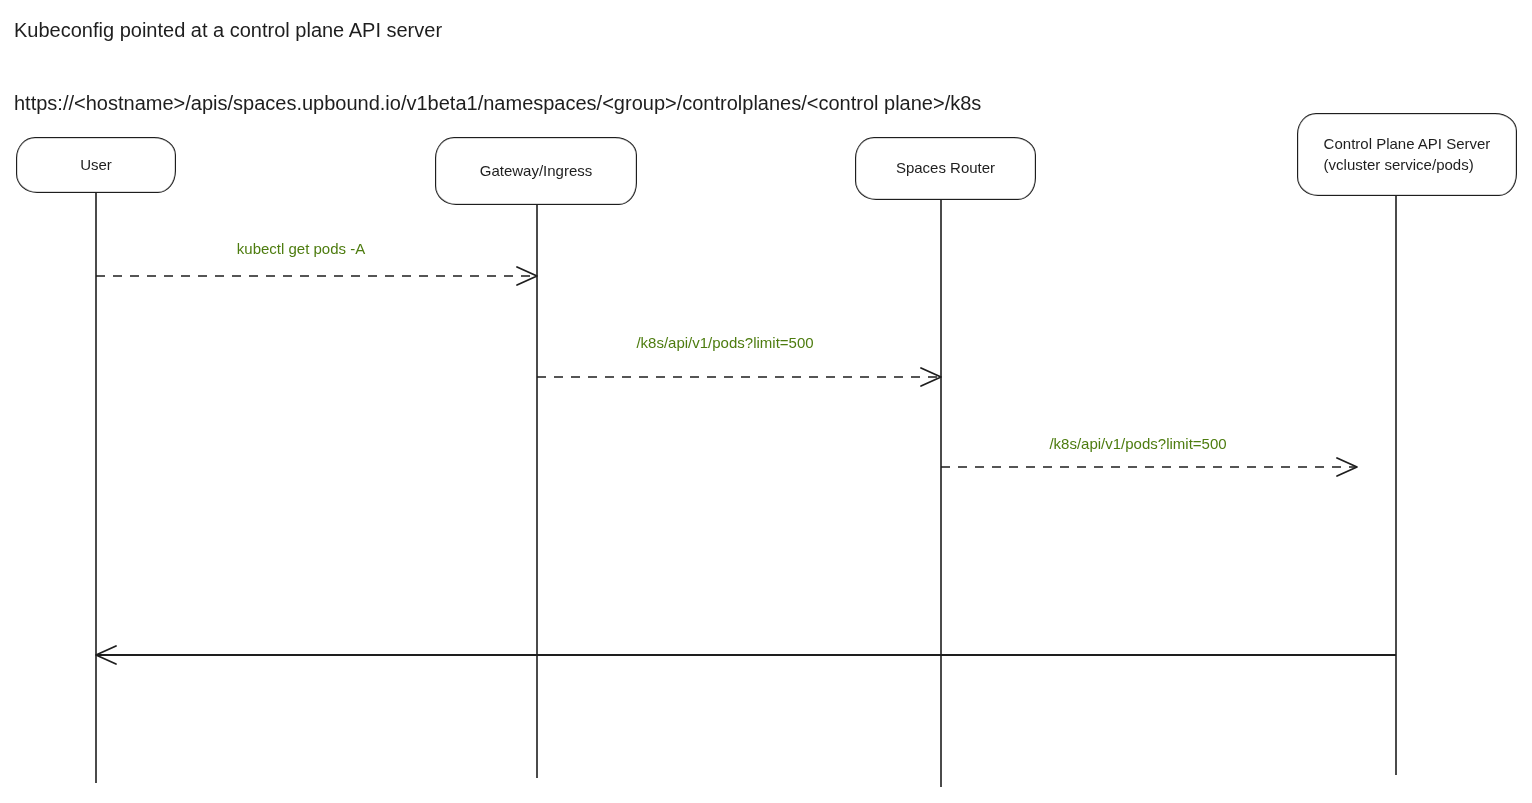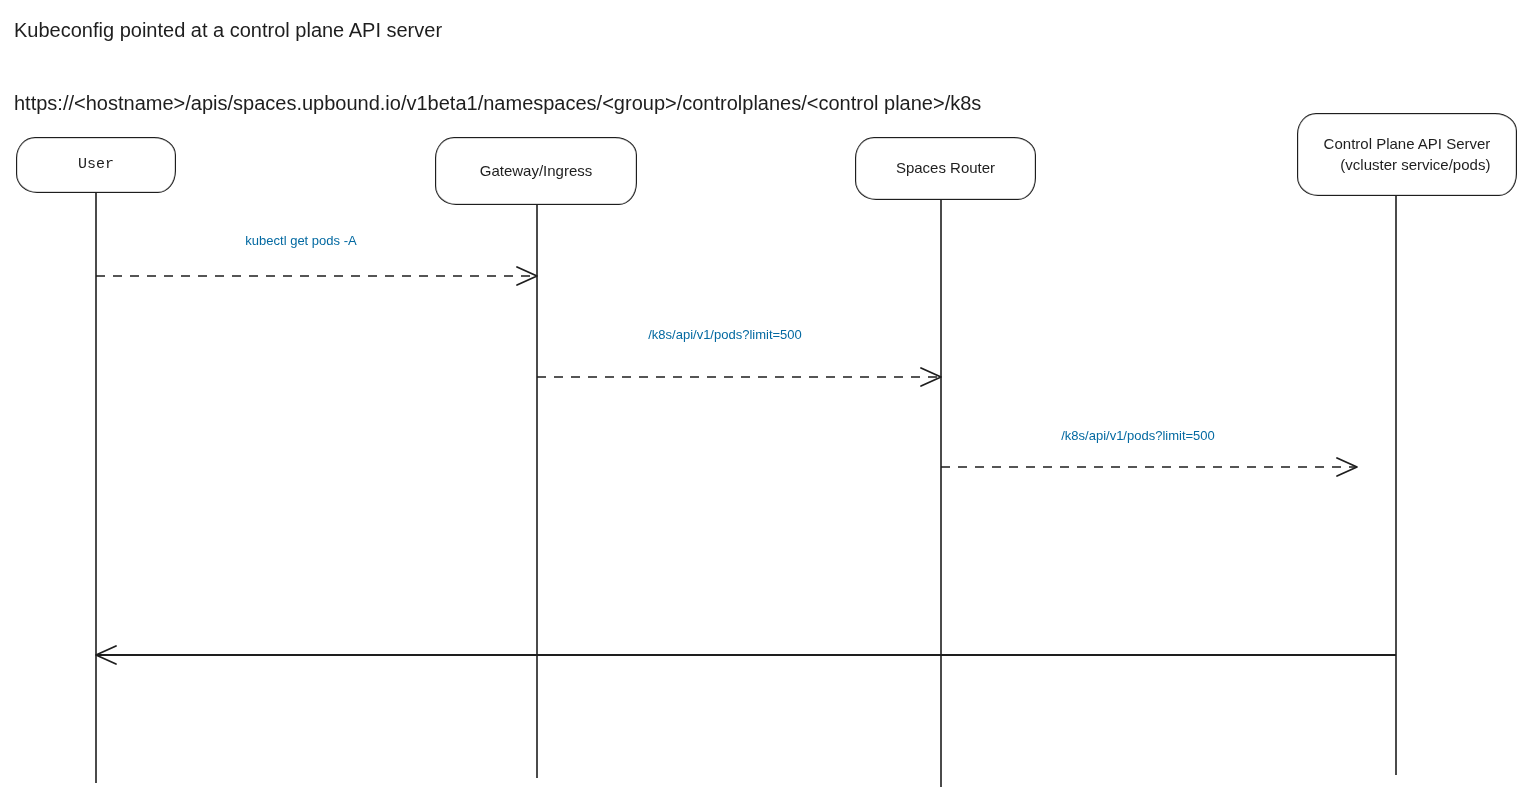--- a/index.html
+++ b/index.html
@@ -38,33 +38,34 @@
   }
   .actor-box {
     position: absolute;
     box-sizing: border-box;
     border: 1.6px solid #1e1e1e;
     border-radius: 19px 22px 18px 21px / 21px 18px 22px 19px;
     background: #ffffff;
     display: flex;
     align-items: center;
     justify-content: center;
-    text-align: right;
+    text-align: left;
     font-size: 15px;
     line-height: 1.35;
     color: #1e1e1e;
     white-space: pre-line;
     box-shadow: inset 0 0 0 0.5px rgba(30,30,30,0.35);
   }
   .message-label {
     position: absolute;
     transform: translate(-50%, -50%);
-    font-size: 13px;
-    color: #0369a1;
+    font-size: 15px;
+    color: #4d7c0f;
     white-space: nowrap;
+    margin-top: 8px;
   }
 </style>
 </head>
 <body>
 
 <div id="stage">
   <div id="header-title" class="header-line">Kubeconfig pointed at a control plane API server</div>
   <div id="header-url" class="header-line">https://&lt;hostname&gt;/apis/spaces.upbound.io/v1beta1/namespaces/&lt;group&gt;/controlplanes/&lt;control plane&gt;/k8s</div>
 
   <div id="diagram-layer">
@@ -76,21 +77,21 @@
         <line x1="96" y1="276" x2="537" y2="276" stroke="#1e1e1e" stroke-width="1.6" stroke-linecap="butt" stroke-dasharray="9 8"></line>
         <polyline points="517,267 537,276 517,285" fill="none" stroke="#1e1e1e" stroke-width="1.8" stroke-linecap="round" stroke-linejoin="round"></polyline>
         <line x1="537" y1="377" x2="941" y2="377" stroke="#1e1e1e" stroke-width="1.6" stroke-linecap="butt" stroke-dasharray="9 8"></line>
         <polyline points="921,368 941,377 921,386" fill="none" stroke="#1e1e1e" stroke-width="1.8" stroke-linecap="round" stroke-linejoin="round"></polyline>
         <line x1="941" y1="467" x2="1357" y2="467" stroke="#1e1e1e" stroke-width="1.6" stroke-linecap="butt" stroke-dasharray="9 8"></line>
         <polyline points="1337,458 1357,467 1337,476" fill="none" stroke="#1e1e1e" stroke-width="1.8" stroke-linecap="round" stroke-linejoin="round"></polyline>
         <line x1="1396" y1="655" x2="96" y2="655" stroke="#1e1e1e" stroke-width="1.8" stroke-linecap="butt"></line>
         <polyline points="116,646 96,655 116,664" fill="none" stroke="#1e1e1e" stroke-width="1.8" stroke-linecap="round" stroke-linejoin="round"></polyline>
       </svg>
     <div id="diagram-html">
-        <div class="actor-box" style="left: 16px; top: 137px; width: 160px; height: 56px; font-family: Liberation Mono, monospace;"><span>User</span></div>
+        <div class="actor-box" style="left: 16px; top: 137px; width: 160px; height: 56px;"><span>User</span></div>
         <div class="actor-box" style="left: 435px; top: 137px; width: 202px; height: 68px;"><span>Gateway/Ingress</span></div>
         <div class="actor-box" style="left: 855px; top: 137px; width: 181px; height: 63px;"><span>Spaces Router</span></div>
         <div class="actor-box" style="left: 1297px; top: 113px; width: 220px; height: 83px;"><span>Control Plane API Server
 (vcluster service/pods)</span></div>
         <div class="message-label" style="left: 301px; top: 240px;">kubectl get pods -A</div>
         <div class="message-label" style="left: 725px; top: 334px;">/k8s/api/v1/pods?limit=500</div>
         <div class="message-label" style="left: 1138px; top: 435px;">/k8s/api/v1/pods?limit=500</div>
       </div>
   </div>
 </div>

